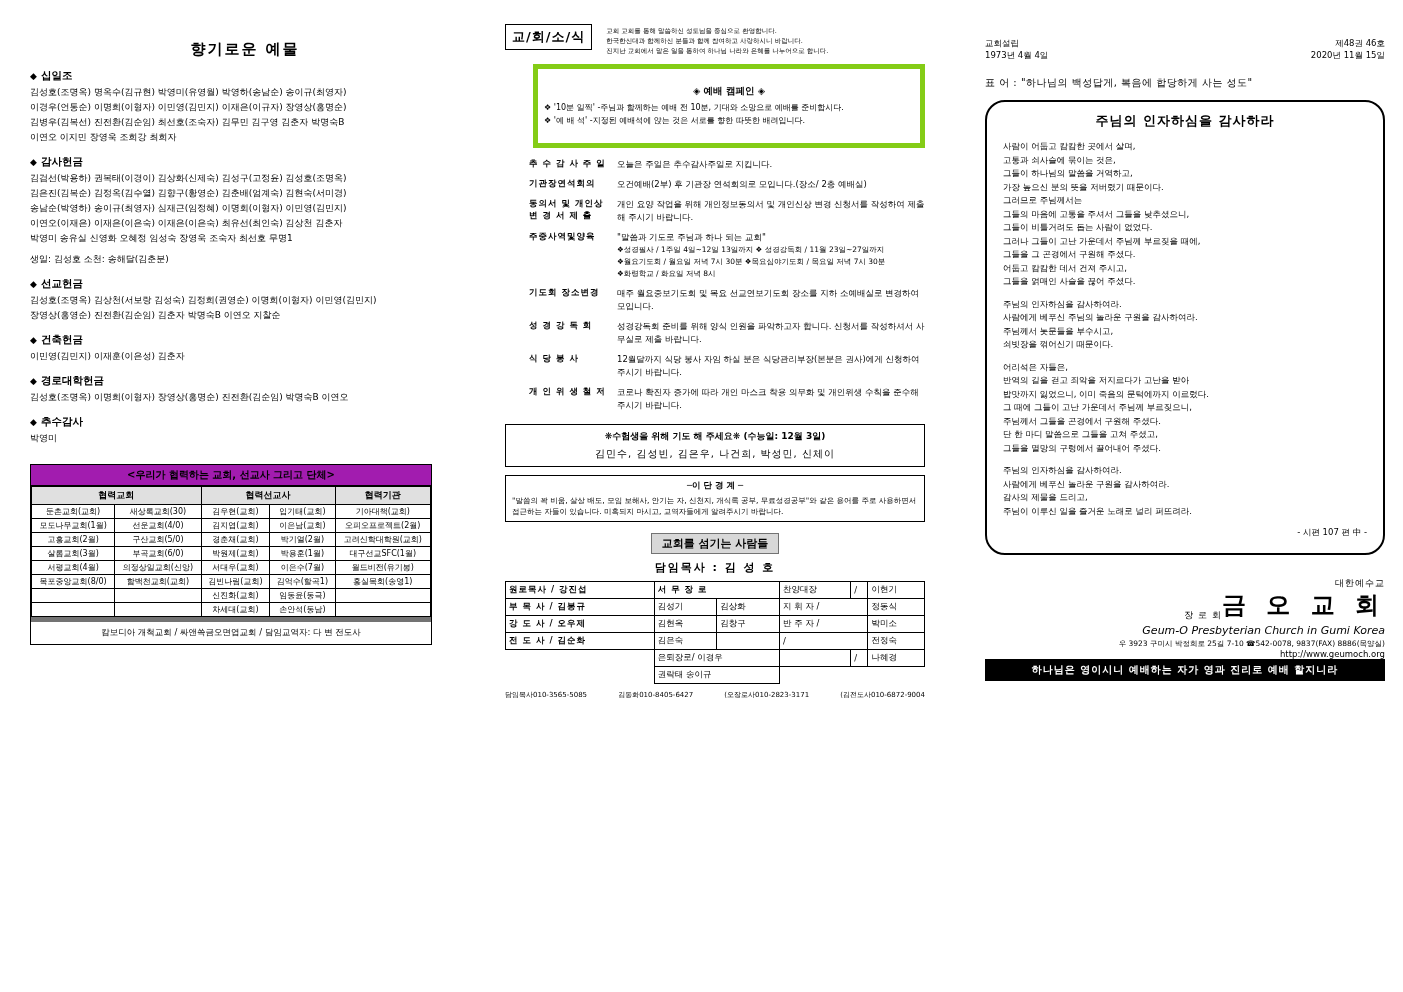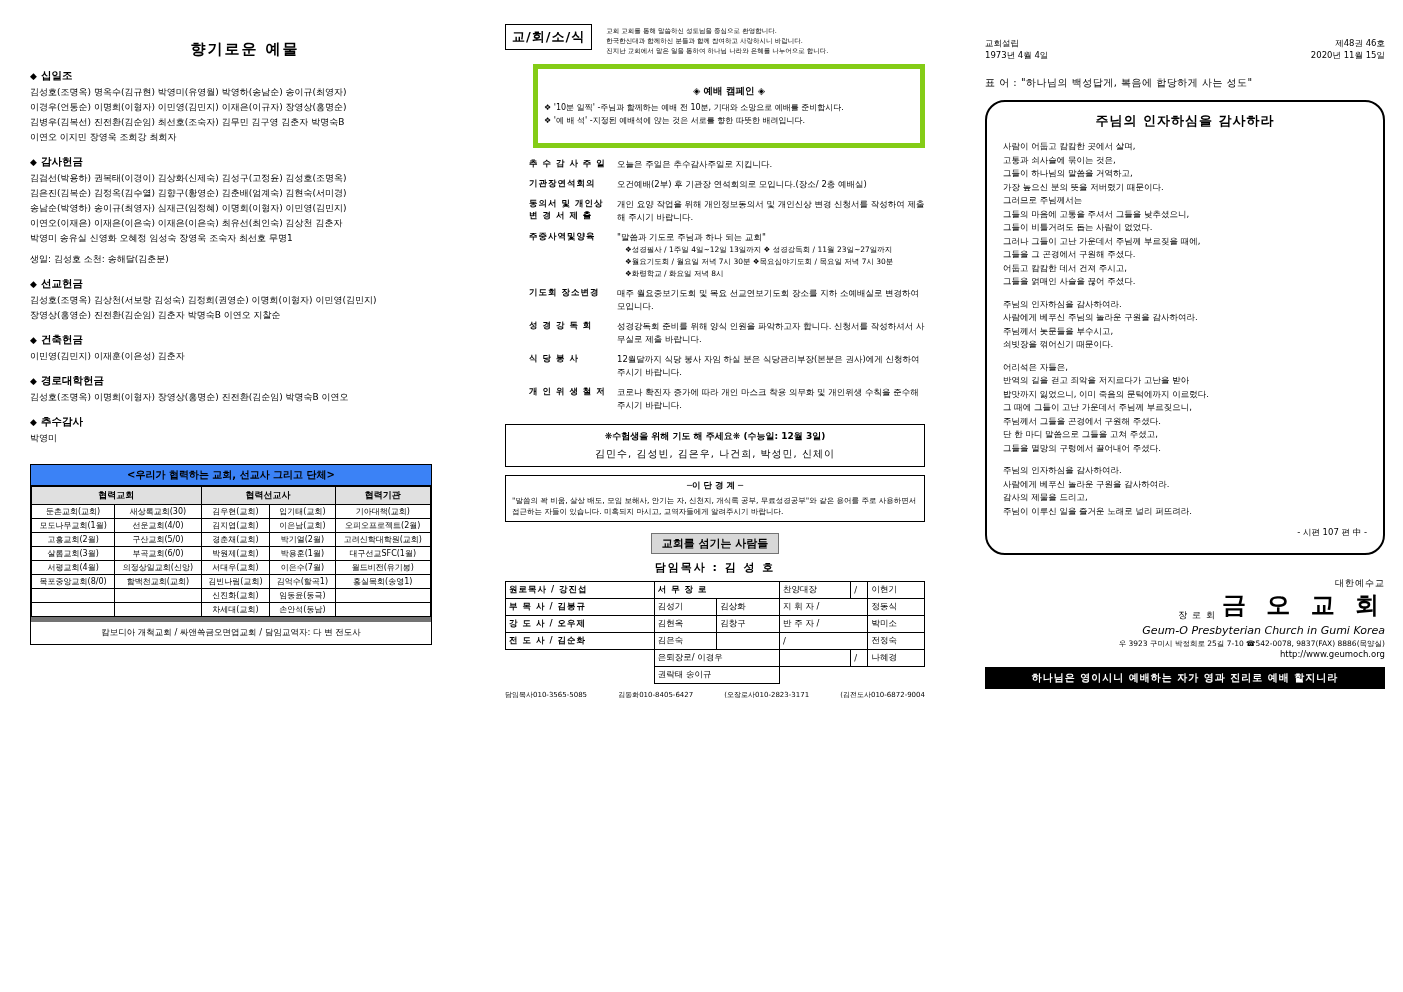--- a/index.html
+++ b/index.html
@@ -10,38 +10,38 @@
   #col-left{left:30px;width:430px;}
   .left-title{font-size:15px;font-weight:bold;text-align:center;margin-top:40px;letter-spacing:2px;}
   .sec{margin-top:10px;}
   .sec-head{font-size:10.5px;font-weight:bold;margin-bottom:2px;}
   .sec-head .dia{font-size:9px;margin-right:4px;}
   .names{font-size:9px;line-height:15px;}
   .names div{white-space:nowrap;}
   .plain{font-size:9px;line-height:15px;margin-top:6px;}
   
   .partner{margin-top:18px;border:1px solid #000;width:400px;}
-  .partner .ptitle{text-align:center;font-size:10px;font-weight:bold;padding:3px 0;border-bottom:1px solid #000;background:#3b82f6;}
+  .partner .ptitle{text-align:center;font-size:10px;font-weight:bold;padding:3px 0;border-bottom:1px solid #000;background:#a21caf;}
   .ptable{width:100%;border-collapse:collapse;font-size:8px;}
   .ptable td,.ptable th{border:1px solid #000;padding:1px 3px;text-align:center;white-space:nowrap;}
   .ptable th{background:#e0e0e0;font-size:9px;font-weight:bold;padding:2px 14px;}
   .pfoot{text-align:center;font-size:8.5px;padding:5px 0;border-top:5px solid #737373;}
   
   #col-mid{left:505px;width:420px;}
   .mid-head{display:flex;align-items:flex-start;margin-top:24px;}
   .mid-logo{border:1px solid #000;font-size:13px;font-weight:bold;padding:3px 6px;letter-spacing:1px;}
   .mid-intro{font-size:6.5px;line-height:10px;margin-left:14px;margin-top:2px;}
   .campaign{border:5px solid #84cc16;margin-top:8px;padding:16px 6px;margin-left:28px;}
   .campaign .ctitle{text-align:center;font-size:9.5px;font-weight:bold;margin-bottom:3px;}
   .campaign .citem{font-size:8px;line-height:13px;}
   .notices{margin-top:10px;}
   .nrow{display:flex;font-size:8.5px;margin-bottom:7px;}
   .nlab{width:88px;flex:0 0 88px;font-weight:bold;letter-spacing:1px;margin-left:24px;}
   .nbody{flex:1;line-height:13px;}
-  .nbody .sub{font-size:7.5px;line-height:12px;margin-left:8px;}
+  .nbody .sub{font-size:7.5px;line-height:12px;}
   .prayerbox{border:1px solid #000;margin-top:12px;padding:5px 6px;text-align:center;}
   .prayerbox .t1{font-size:9px;font-weight:bold;}
   .prayerbox .t2{font-size:10px;font-weight:normal;margin-top:4px;letter-spacing:1px;}
   .warnbox{border:1px solid #000;margin-top:8px;padding:4px 6px;}
   .warnbox .wt{text-align:center;font-size:8.5px;font-weight:bold;}
   .warnbox .wb{font-size:7.5px;line-height:11px;margin-top:3px;}
   .servtitle{text-align:center;margin-top:10px;}
   .servtitle .box{display:inline-block;border:1px solid #737373;background:#d8d8d8;font-size:11px;font-weight:bold;padding:2px 10px;}
   .pastor{text-align:center;font-size:11px;font-weight:bold;margin-top:6px;letter-spacing:2px;}
   .stable{width:100%;border-collapse:collapse;margin-top:6px;font-size:8.5px;}
@@ -58,21 +58,21 @@
   .hymn-title{text-align:center;font-size:13px;font-weight:bold;letter-spacing:1px;}
   .hymn-body{font-size:8.5px;line-height:13.5px;margin-top:10px;}
   .hymn-body p{margin:0 0 9px 0;}
   .hymn-ref{text-align:right;font-size:8.5px;margin-top:4px;}
   .churchname{text-align:right;margin-top:22px;}
   .cn1{font-size:9px;letter-spacing:1px;line-height:12px;}
   .cn2{font-size:24px;font-weight:bold;letter-spacing:6px;}
   .cn3{font-style:italic;font-size:11px;margin-top:3px;}
   .cn4{font-size:7.5px;margin-top:2px;}
   .cn5{font-size:8.5px;}
-  .banner{margin-top:8px;background:#000;color:#fff;text-align:center;font-size:10px;font-weight:bold;padding:4px 12px;letter-spacing:1px;}
+  .banner{background:#000;color:#fff;text-align:center;font-size:10px;font-weight:bold;padding:4px 12px;letter-spacing:1px;}
 </style>
 </head>
 <body>
 
 <div class="page">
 
   <div class="col" id="col-left">
     <div class="left-title">향기로운 예물</div>
 
     <div class="sec">
@@ -366,21 +366,21 @@
 감사의 제물을 드리고,
 주님이 이루신 일을 즐거운 노래로 널리 퍼뜨려라.</p>
       </div>
       <div class="hymn-ref">- 시편 107 편 中 -</div>
     </div>
 
     <div class="churchname">
       <div class="cn1">
         <span>대한예수교</span>
       </div>
-      <div style="display:flex;align-items:flex-end;justify-content:flex-end;gap:6px;">
+      <div style="display:flex;align-items:flex-end;justify-content:flex-end;gap:0;">
         <span class="cn1">장 로 회</span>
         <span class="cn2">금 오 교 회</span>
       </div>
       <div class="cn3">Geum-O Presbyterian Church in Gumi Korea</div>
       <div class="cn4">우 3923   구미시 박정희로 25길 7-10   ☎542-0078, 9837(FAX) 8886(목양실)</div>
       <div class="cn5">http://www.geumoch.org</div>
     </div>
 
     <div class="banner">하나님은 영이시니 예배하는 자가 영과 진리로 예배 할지니라</div>
   </div>

